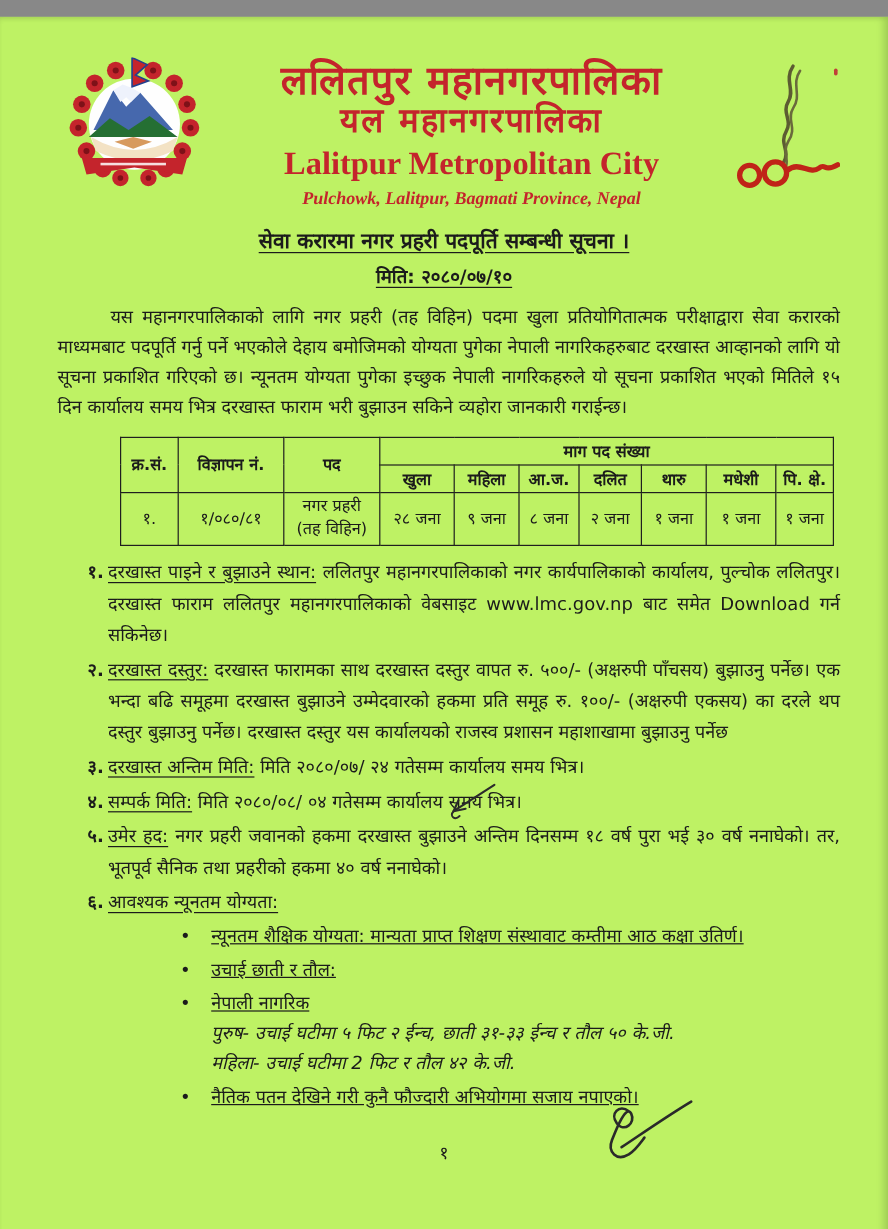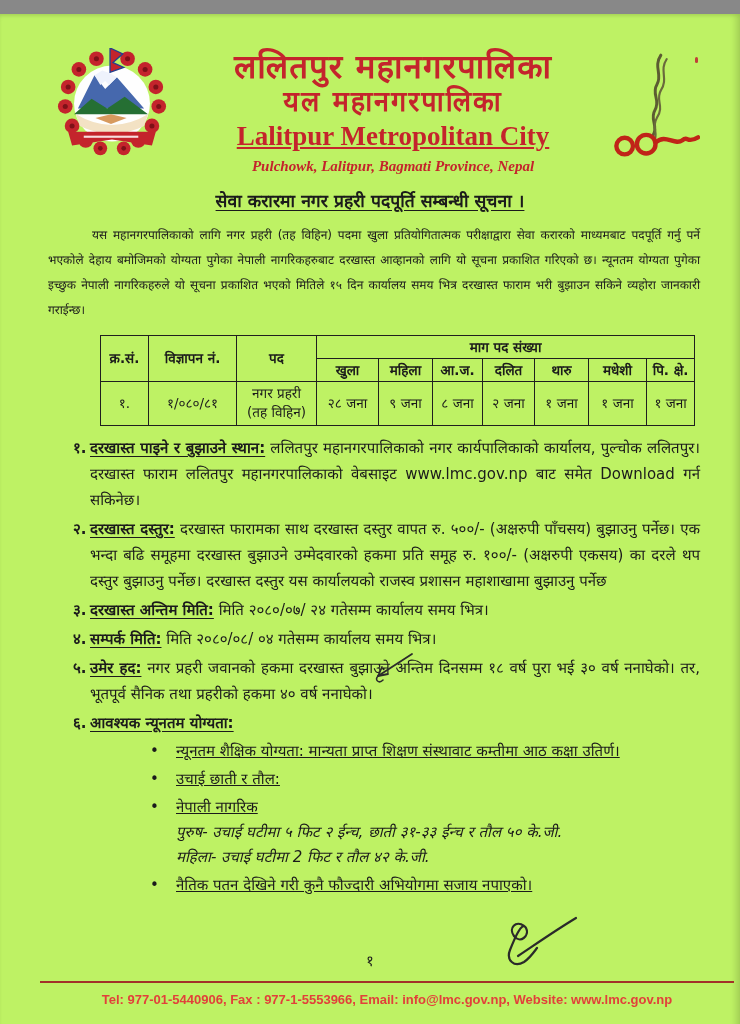--- a/index.html
+++ b/index.html
@@ -15,47 +15,47 @@
     box-shadow: inset -4px 0 6px rgba(0,0,0,.14), inset 0 2px 3px rgba(0,0,0,.05);
   }
 
   
   .header { display:flex; align-items:flex-start; margin:34px 40px 0 48px; }
   .emblem { width:128px; height:112px; flex:0 0 auto; }
   .head-center { flex:1 1 auto; text-align:center; padding:0 4px; }
   .np-name   { font-size:33px; font-weight:bold; color:#c4242c; letter-spacing:1px; line-height:1.15; }
   .ranjana   { font-size:27px; font-weight:bold; color:#c4242c; letter-spacing:2px; line-height:1.2;
                transform:scaleY(1.05); }
-  .en-name   { font-family:"Liberation Serif", serif; font-size:27px; font-weight:bold; color:#c4242c; line-height:1.2; margin-top:2px;text-decoration:underline; }
+  .en-name   { font-family:"Liberation Serif", serif; font-size:27px; font-weight:bold; color:#c4242c; line-height:1.2; margin-top:2px; }
   .address   { font-family:"Liberation Serif", serif; font-size:15px; font-weight:bold; color:#c4242c; margin-top:5px;font-style:italic; }
   .scribble  { width:90px; height:114px; flex:0 0 auto; }
   .dot-artifact { position:absolute; left:695px; top:43px; width:3px; height:6px; background:#c04038; border-radius:2px; }
 
   
   .title-block { text-align:center; margin-top:13px; }
   .notice-title { font-size:17.5px; font-weight:bold; text-decoration:underline; text-underline-offset:3px; }
   .notice-date  { font-size:15.5px; font-weight:bold; text-decoration:underline; text-underline-offset:3px; margin-top:7px; }
 
   
-  .intro { margin:11px 40px 0 48px; font-size:12px; line-height:25px; text-align:justify; text-indent:44px; }
+  .intro { margin:11px 40px 0 48px; font-size:15px; line-height:25px; text-align:justify; text-indent:44px; }
 
   
   table.demand { border-collapse:collapse; table-layout:fixed; width:594px; margin:12px 0 0 100px;
                  font-size:13.5px; }
   table.demand th, table.demand td { border:1.6px solid #1f1f1f; padding:2px 2px; text-align:center; vertical-align:middle; }
   table.demand th { font-weight:bold; }
   table.demand td { font-weight:normal; }
   td.post-cell { text-align:left; padding-left:5px; line-height:1.45; }
 
   
   .items { margin:9px 40px 0 48px; }
   .item { position:relative; display:flex; margin-top:3px; font-size:15px; line-height:26px; }
   .item-no { flex:0 0 42px; padding-left:25px; font-weight:bold; }
   .item-body { flex:1 1 auto; text-align:justify; }
-  .item-head { font-weight:bold; text-decoration:underline; text-underline-offset:3px; }
+  .item-head { font-weight:normal; text-decoration:underline; text-underline-offset:3px; }
 
   
   .bullet { display:flex; font-size:15px; line-height:25px; margin-top:3px; }
   .bdot { flex:0 0 26px; padding-left:102px; box-sizing:content-box; }
   .bdot::before { content:"•"; font-size:15px; }
   .btext { flex:1 1 auto;text-decoration:underline; }
   .sublines { padding-left:128px; font-size:15px; line-height:25px;font-style:italic; }
 
   
   .pageno { position:absolute; left:0; right:0; top:936px; text-align:center; font-size:15px; }
@@ -133,20 +133,21 @@
       <path d="M58,10 C50,22 60,30 52,42 C46,52 56,58 48,70 C42,80 50,86 45,94" stroke="#6a6a3c" stroke-width="2.2" fill="none" stroke-linecap="round"></path>
       <circle cx="15" cy="99" r="8.5" stroke="#c02418" stroke-width="4.5" fill="none"></circle>
       <circle cx="37" cy="97" r="9.5" stroke="#c02418" stroke-width="4.5" fill="none"></circle>
       <path d="M47,95 C57,86 66,99 74,93 C80,88 78,97 90,90" stroke="#c02418" stroke-width="4.5" fill="none" stroke-linecap="round"></path>
     </svg>
   </div>
   <div class="dot-artifact"></div>
 
   <div class="title-block">
     <div class="notice-title">सेवा करारमा नगर प्रहरी पदपूर्ति सम्बन्धी सूचना ।</div>
+    <div class="notice-date">मिति: २०८०/०७/१०</div>
   </div>
 
   <p class="intro">यस महानगरपालिकाको लागि नगर प्रहरी (तह विहिन) पदमा खुला प्रतियोगितात्मक परीक्षाद्वारा सेवा करारको माध्यमबाट पदपूर्ति गर्नु पर्ने भएकोले देहाय बमोजिमको योग्यता पुगेका नेपाली नागरिकहरुबाट दरखास्त आव्हानको लागि यो सूचना प्रकाशित गरिएको छ। न्यूनतम योग्यता पुगेका इच्छुक नेपाली नागरिकहरुले यो सूचना प्रकाशित भएको मितिले १५ दिन कार्यालय समय भित्र दरखास्त फाराम भरी बुझाउन सकिने व्यहोरा जानकारी गराईन्छ।</p>
 
   <table class="demand">
     <colgroup>
       <col style="width:48px">
         <col style="width:88px">
         <col style="width:80px">
       <col style="width:62px">
@@ -249,17 +250,14 @@
     <path d="M16,26 c-4,4 1,8 5,4" stroke="#2b2b2b" stroke-width="1.6" fill="none" stroke-linecap="round"></path>
   </svg>
 
   <div class="pageno">१</div>
 
   <svg class="signature" width="84" height="64" viewBox="0 0 84 64" aria-hidden="true">
     <path d="M28,14 C20,8 12,16 18,24 C24,32 34,24 30,16 C26,8 18,28 14,38 C10,48 18,56 28,50 C34,46 38,40 41,36" fill="none" stroke="#2a2a2a" stroke-width="2.2" stroke-linecap="round"></path>
     <path d="M22,44 C40,32 60,18 80,6" stroke="#2a2a2a" stroke-width="2.2" fill="none" stroke-linecap="round"></path>
   </svg>
 
-  <div class="footer">
-    <div class="footer-text">Tel: 977-01-5440906,  Fax : 977-1-5553966,  Email: info@lmc.gov.np, Website: www.lmc.gov.np</div>
-  </div>
 
 </div>
 
 </body></html>

